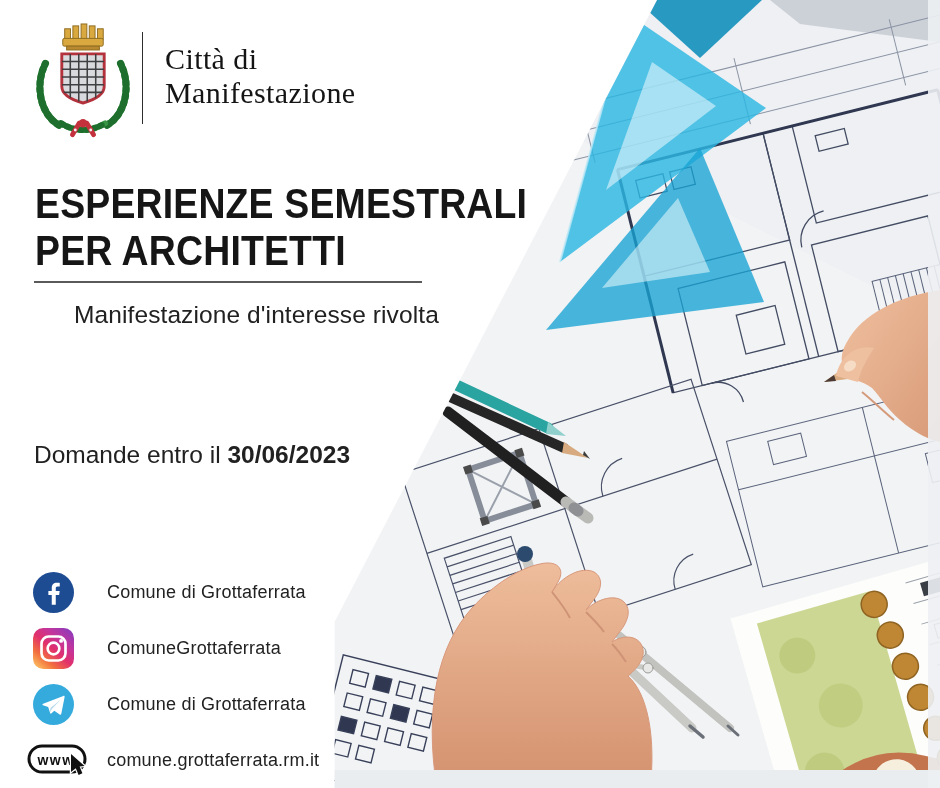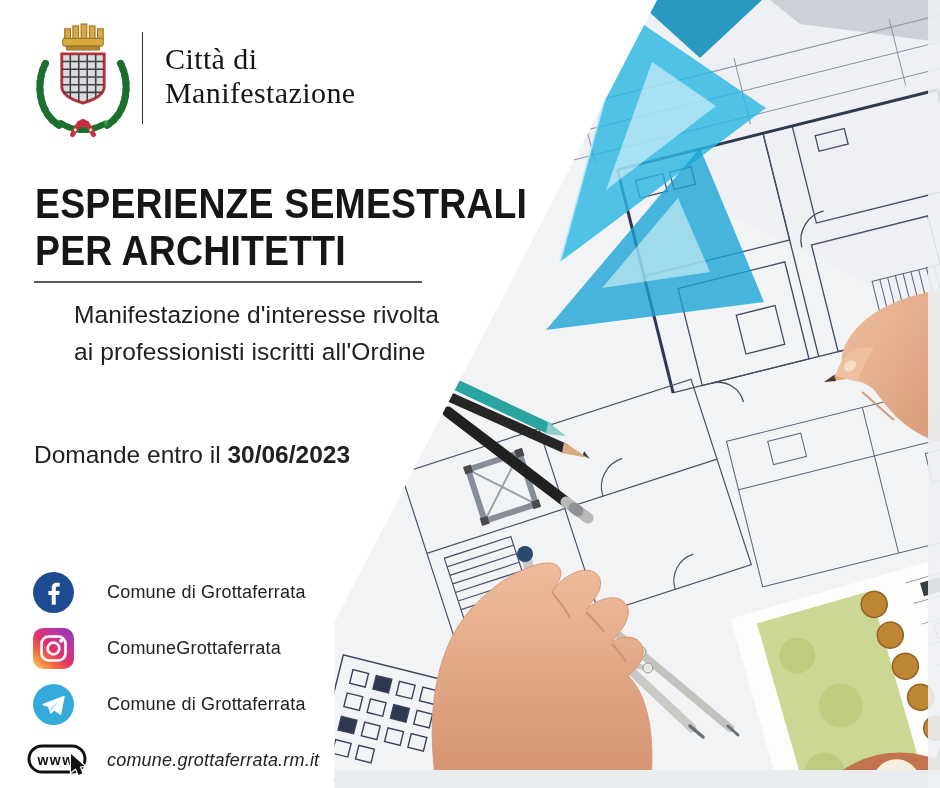--- a/index.html
+++ b/index.html
@@ -36,21 +36,21 @@
   }
   .deadline{position:absolute;left:34px;top:441px;font-size:24.5px;color:#212121;}
   .deadline strong{font-weight:bold;}
   
   .contacts{position:absolute;left:33px;top:572px;display:flex;flex-direction:column;gap:15px;}
   .contact-row{display:flex;align-items:center;height:41px;cursor:pointer;}
   .contact-icon{width:41px;height:41px;flex:0 0 41px;display:flex;align-items:center;justify-content:flex-end;}
   .contact-icon svg{display:block;}
   .contact-label{margin-left:33px;font-size:18px;color:#222;letter-spacing:.2px;}
   .row-www .contact-icon{width:66px;flex:0 0 66px;margin-left:-6px;}
-  .row-www .contact-label{margin-left:14px;font-style:italic;}
+  .row-www .contact-label{margin-left:14px;}
 </style>
 </head>
 <body>
 
 <div class="canvas">
 
   <div class="photo">
     <svg viewBox="0 0 940 788">
       <defs>
         <linearGradient id="skin" x1="0" y1="0" x2="1" y2="1">
@@ -305,21 +305,20 @@
   </header>
 
   <h1 class="headline">
     <div>ESPERIENZE SEMESTRALI</div>
     <div>PER ARCHITETTI</div>
   </h1>
   <div class="rule"></div>
 
   <div class="paragraph">
     <div>Manifestazione d'interesse rivolta</div>
-    <div>ai professionisti iscritti all'Ordine</div>
   </div>
 
   <div class="deadline"><span>Domande entro il </span><strong>30/06/2023</strong></div>
 
   <div class="contacts">
 
     <div class="contact-row">
       <span class="contact-icon">
         <svg width="41" height="41" viewBox="0 0 40 40">
           <circle cx="20" cy="20" r="20" fill="#1d4c93"></circle>

